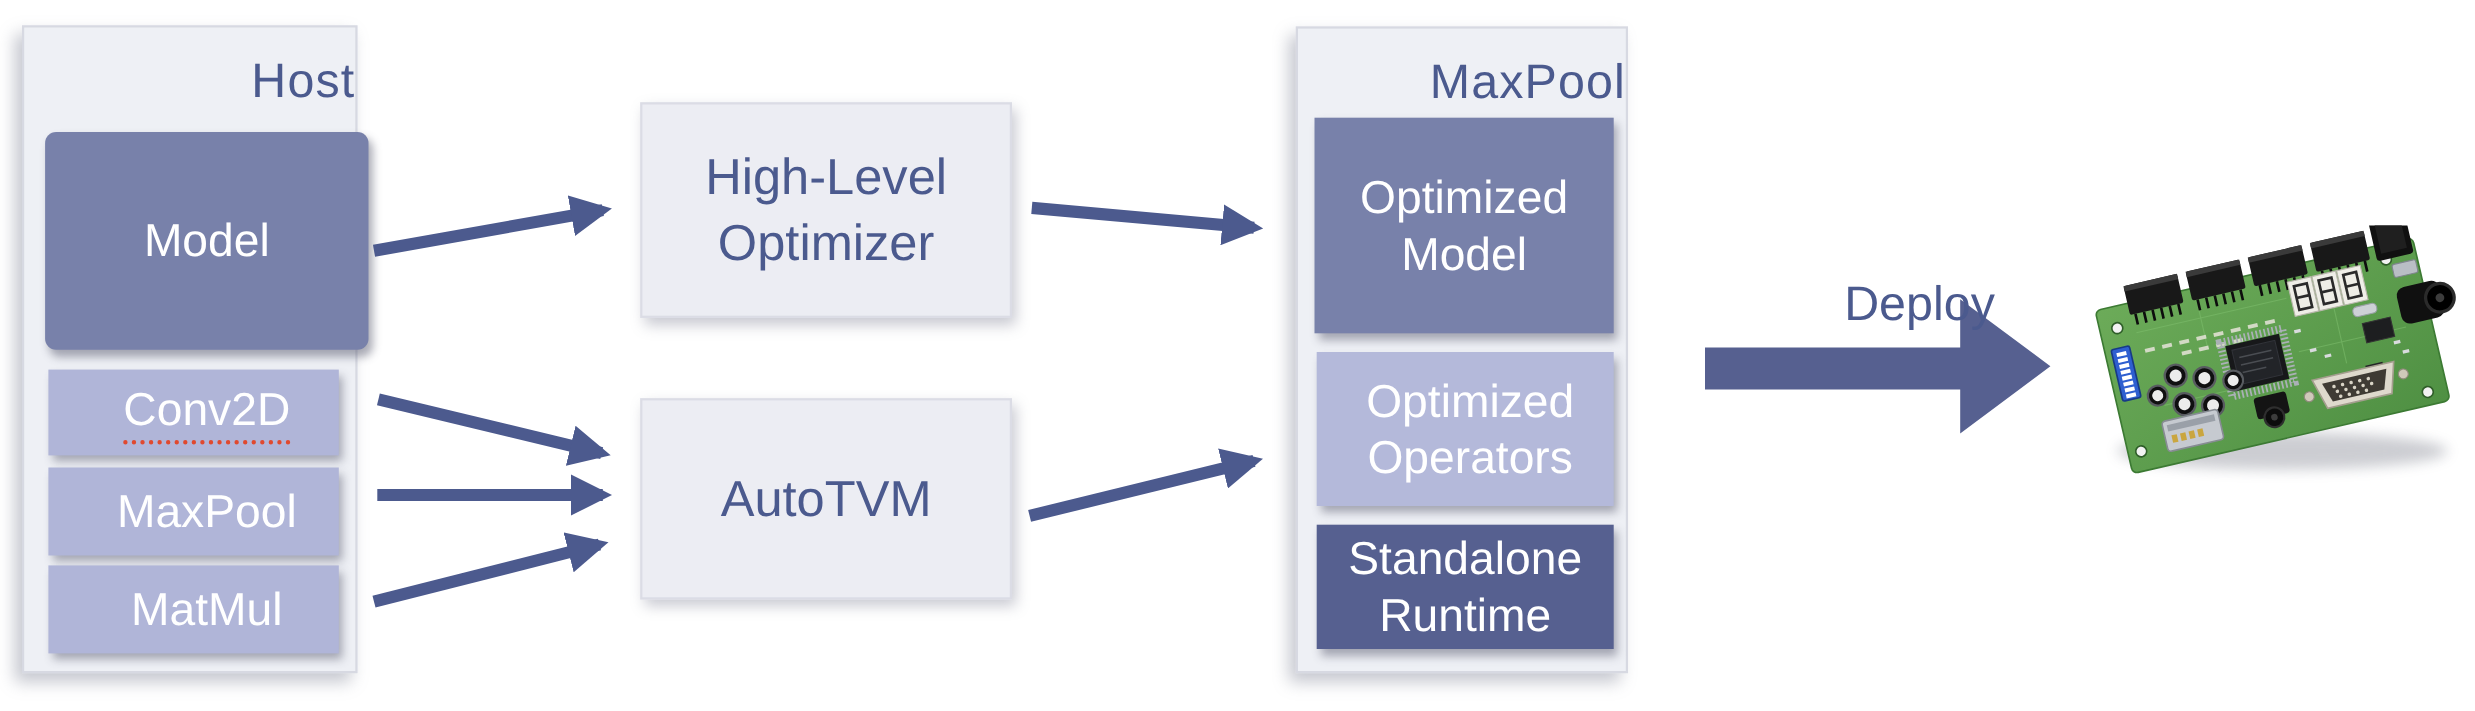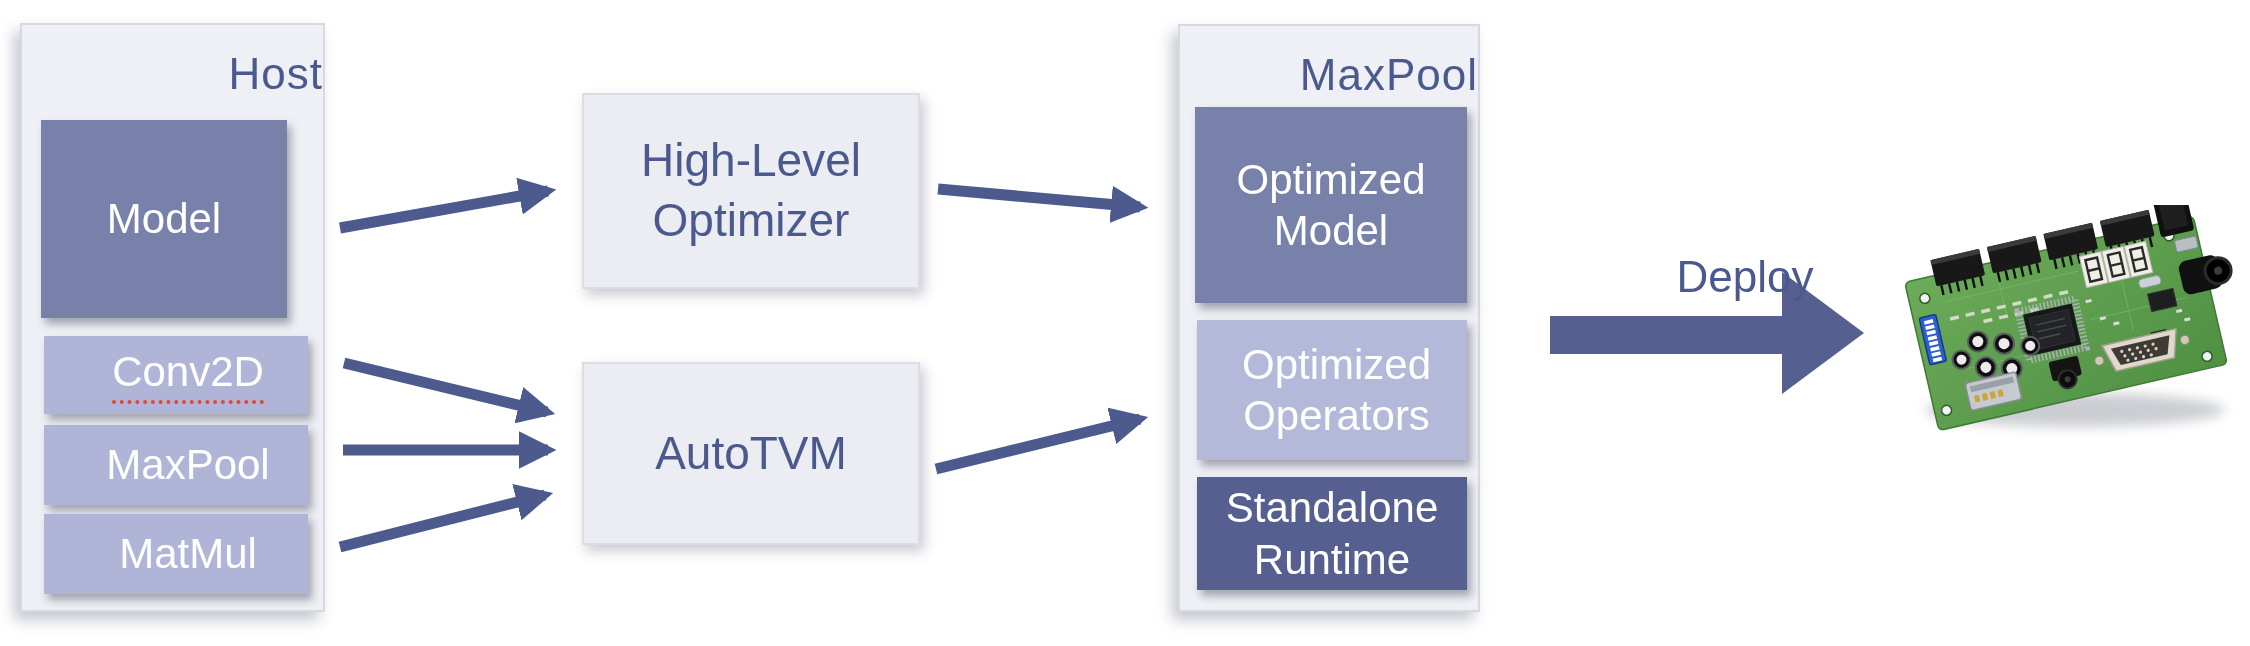--- a/index.html
+++ b/index.html
@@ -42,21 +42,21 @@
   .overlay { position:absolute; left:0; top:0; pointer-events:none; }
   .board-svg { position:absolute; left:1890px; top:205px; }
 </style>
 </head>
 <body>
 
 <div id="canvas">
 
   <div class="panel" style="left:20px; top:23px; width:305px; height:589px;">
     <div class="panel-title">Host</div>
-    <div class="block dark" style="left:19px; top:95px; width:246px; height:198px;">
+    <div class="block dark" style="left:19px; top:95px; width:294px; height:198px;border-radius:10px;">
       <span>Model</span>
     </div>
     <div class="block light" style="left:22px; top:311px; width:264px; height:78px;">
       <span class="spell-underline">Conv2D</span>
     </div>
     <div class="block light" style="left:22px; top:400px; width:264px; height:80px;">
       <span>MaxPool</span>
     </div>
     <div class="block light" style="left:22px; top:489px; width:264px; height:80px;">
       <span>MatMul</span>

